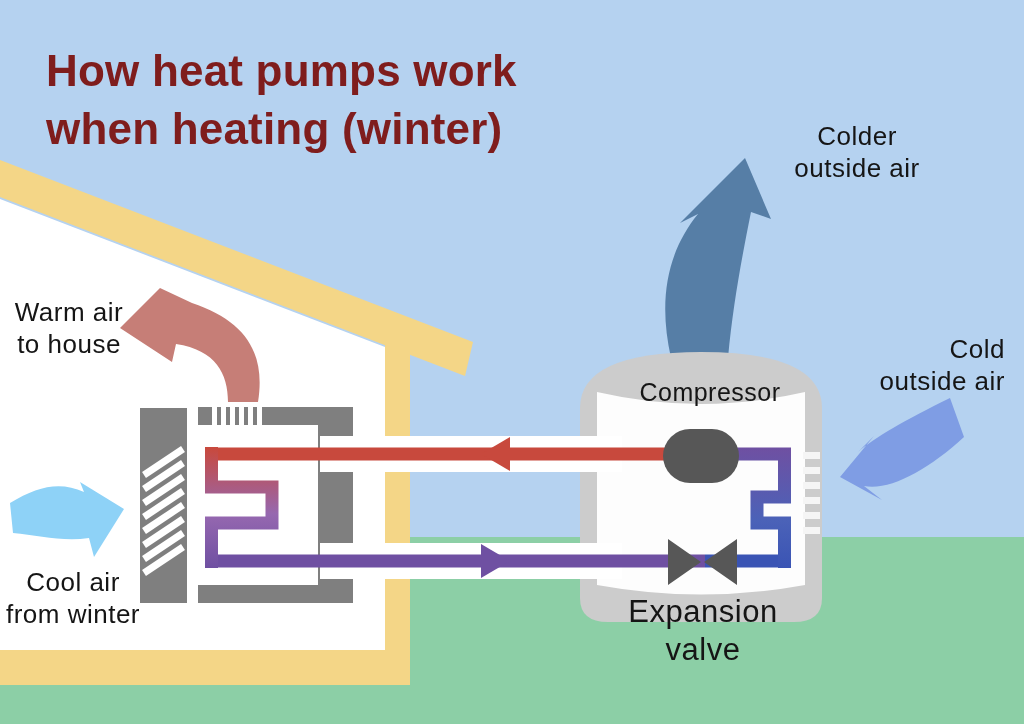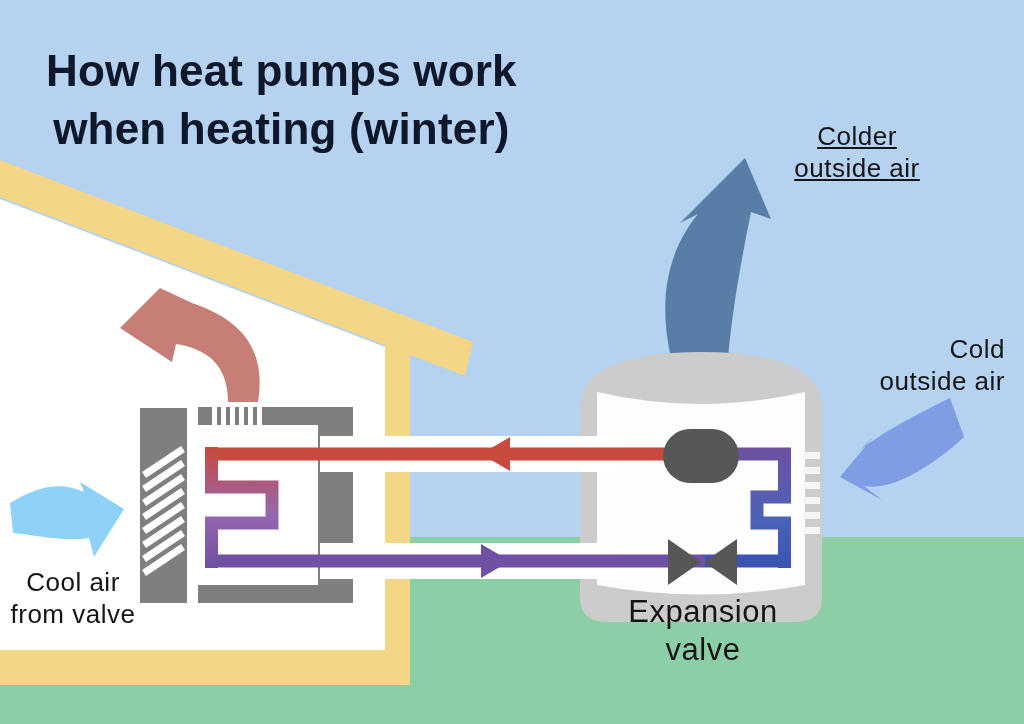--- a/index.html
+++ b/index.html
@@ -19,28 +19,28 @@
     text-align:center;
     white-space:pre-line;
     letter-spacing:0.5px;
   }
   .title{
     position:absolute;
     left:46px;top:42px;
     font-size:44px;
     font-weight:bold;
     line-height:1.32;
-    color:#0f172a;
+    color:#7f1d1d;
     white-space:pre-line;
-    text-align:center;
+    text-align:left;
     letter-spacing:0.2px;
   }
   .lbl-warm{left:0;top:296px;width:138px;}
   .lbl-cool{left:0;top:566px;width:146px;}
-  .lbl-colder{left:757px;top:120px;width:200px;text-decoration:underline;}
+  .lbl-colder{left:757px;top:120px;width:200px;}
   .lbl-cold{left:805px;top:333px;width:200px;text-align:right;}
   .lbl-compressor{left:620px;top:377px;width:180px;font-size:25px;}
   .lbl-expansion{left:613px;top:593px;width:180px;font-size:31px;}
 </style>
 </head>
 <body>
 
 <div class="canvas">
 
   <svg width="1024" height="724" viewBox="0 0 1024 724">
@@ -122,27 +122,30 @@
     <path d="M 737 454 H 784.5 V 497 H 757 V 523 H 784.5 V 568" fill="none" stroke="url(#gradOutdoorCoil)" stroke-width="13" stroke-linejoin="miter"></path>
 
     <rect x="663" y="429" width="76" height="54" rx="27" fill="#575757"></rect>
 
     <path d="M 668 539 L 668 585 L 701 562 Z M 737 539 L 737 585 L 704 562 Z" fill="#575757"></path>
   </svg>
 
   <div class="title">How heat pumps work
 when heating (winter)</div>
 
+  <div class="lbl lbl-warm">Warm air
+to house</div>
 
   <div class="lbl lbl-cool">Cool air
-from valve</div>
+from winter</div>
 
   <div class="lbl lbl-colder">Colder
 outside air</div>
 
   <div class="lbl lbl-cold">Cold
 outside air</div>
 
+  <div class="lbl lbl-compressor">Compressor</div>
 
   <div class="lbl lbl-expansion">Expansion
 valve</div>
 
 </div>
 
 </body></html>

